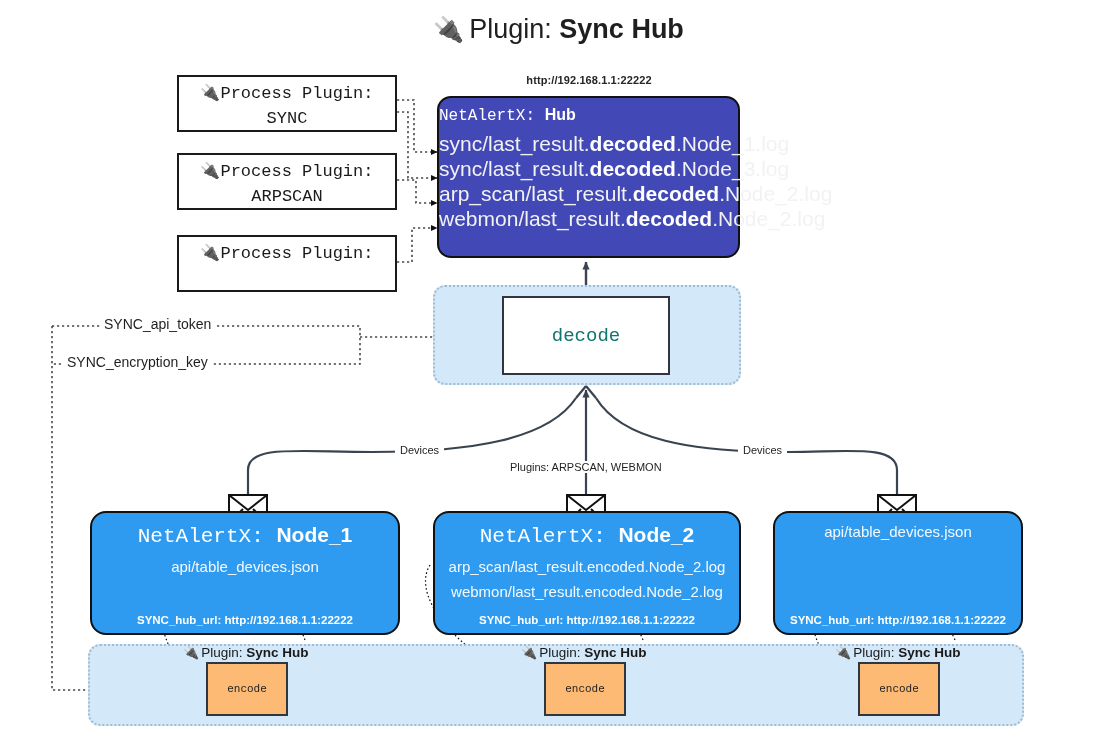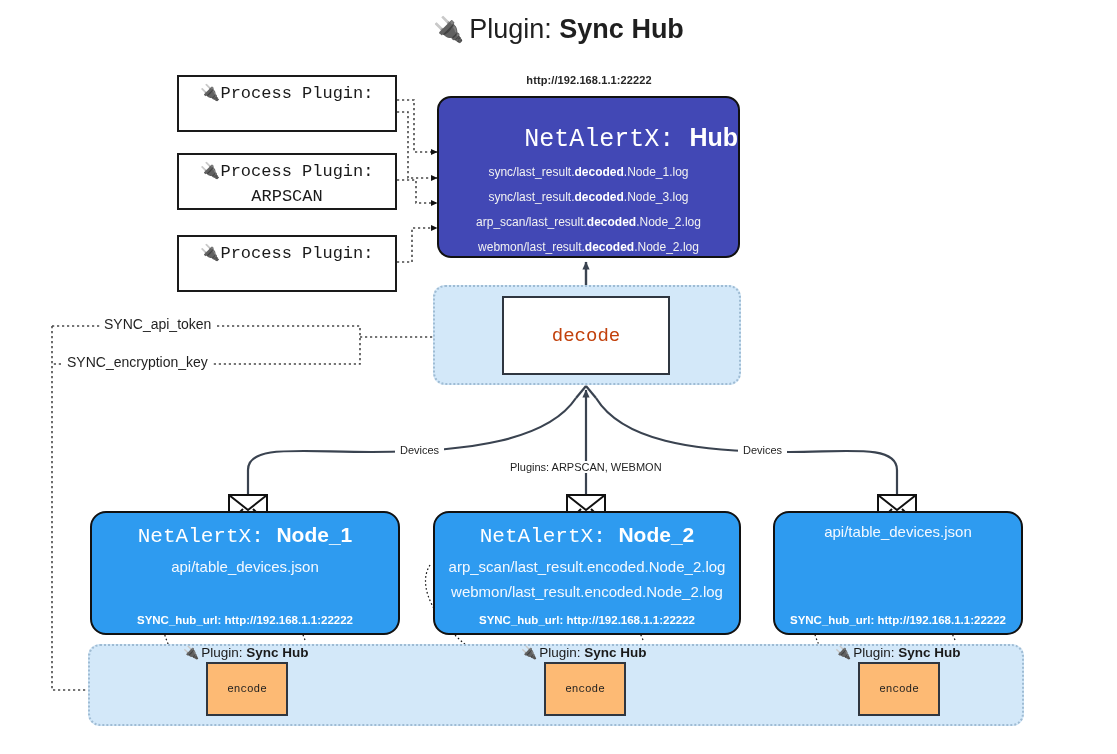--- a/index.html
+++ b/index.html
@@ -37,47 +37,47 @@
   #hub-url{
     left:444px;top:74px;width:290px;text-align:center;
     font-size:11px;font-weight:bold;color:#262626;letter-spacing:.1px;
   }
   #hub{
     left:437px;top:96px;width:303px;height:162px;
     background:#4248B5;border:2.5px solid #111;border-radius:14px;
     color:#ffffff;
   }
   #hub .hub-title{
-    text-align:right;margin-top:25px;font-size:25px;white-space:nowrap;
+    text-align:left;margin-top:8px;font-size:16px;white-space:nowrap;
     font-family:"Liberation Mono","DejaVu Sans Mono",monospace;
   }
   #hub .hub-title b{font-family:"Liberation Sans",sans-serif;font-weight:bold;}
   #hub .logline{
-    font-size:12px;line-height:25px;color:#f2f2f2;white-space:nowrap;
+    font-size:21px;line-height:25px;color:#f2f2f2;white-space:nowrap;
     text-align:center;
   }
   #hub .logline b{color:#ffffff;font-weight:bold;}
   #hub .loglist{margin-top:6px;}
 
   
   .wirelabel{
     position:absolute;background:#ffffff;font-size:14px;color:#1f1f1f;
     white-space:nowrap;padding:0 4px;
   }
 
   
   #decode-zone{
     left:433px;top:285px;width:308px;height:100px;
     background:#D3E8F9;border:2px dotted #9fbcd4;border-radius:12px;
   }
   #decode-box{
     left:502px;top:296px;width:168px;height:79px;
     background:#ffffff;border:2.5px solid #2f3640;
     font-family:"Liberation Mono","DejaVu Sans Mono",monospace;
-    font-size:19px;color:#c2410c;
+    font-size:19px;color:#0f766e;
     display:flex;align-items:center;justify-content:center;
   }
 
   
   .midlabel{
     position:absolute;background:#ffffff;font-size:11px;color:#1f1f1f;
     white-space:nowrap;padding:0 5px;text-align:center;
   }
 
   
@@ -177,20 +177,21 @@
     </g>
   </svg>
 
   <div class="node" id="title">
     <span class="plug">🔌</span><span class="t-light">Plugin:</span>
     <span class="t-bold">Sync Hub</span>
   </div>
 
   <div class="node procbox" style="left:177px;top:75px;">
     <span class="l1"><span class="plug">🔌</span><span>Process Plugin:</span></span>
+    <span class="l2">SYNC</span>
   </div>
 
   <div class="node procbox" style="left:177px;top:153px;">
     <span class="l1"><span class="plug">🔌</span><span>Process Plugin:</span></span>
     <span class="l2">ARPSCAN</span>
   </div>
 
   <div class="node procbox" style="left:177px;top:235px;">
     <span class="l1"><span class="plug">🔌</span><span>Process Plugin:</span></span>
   </div>

